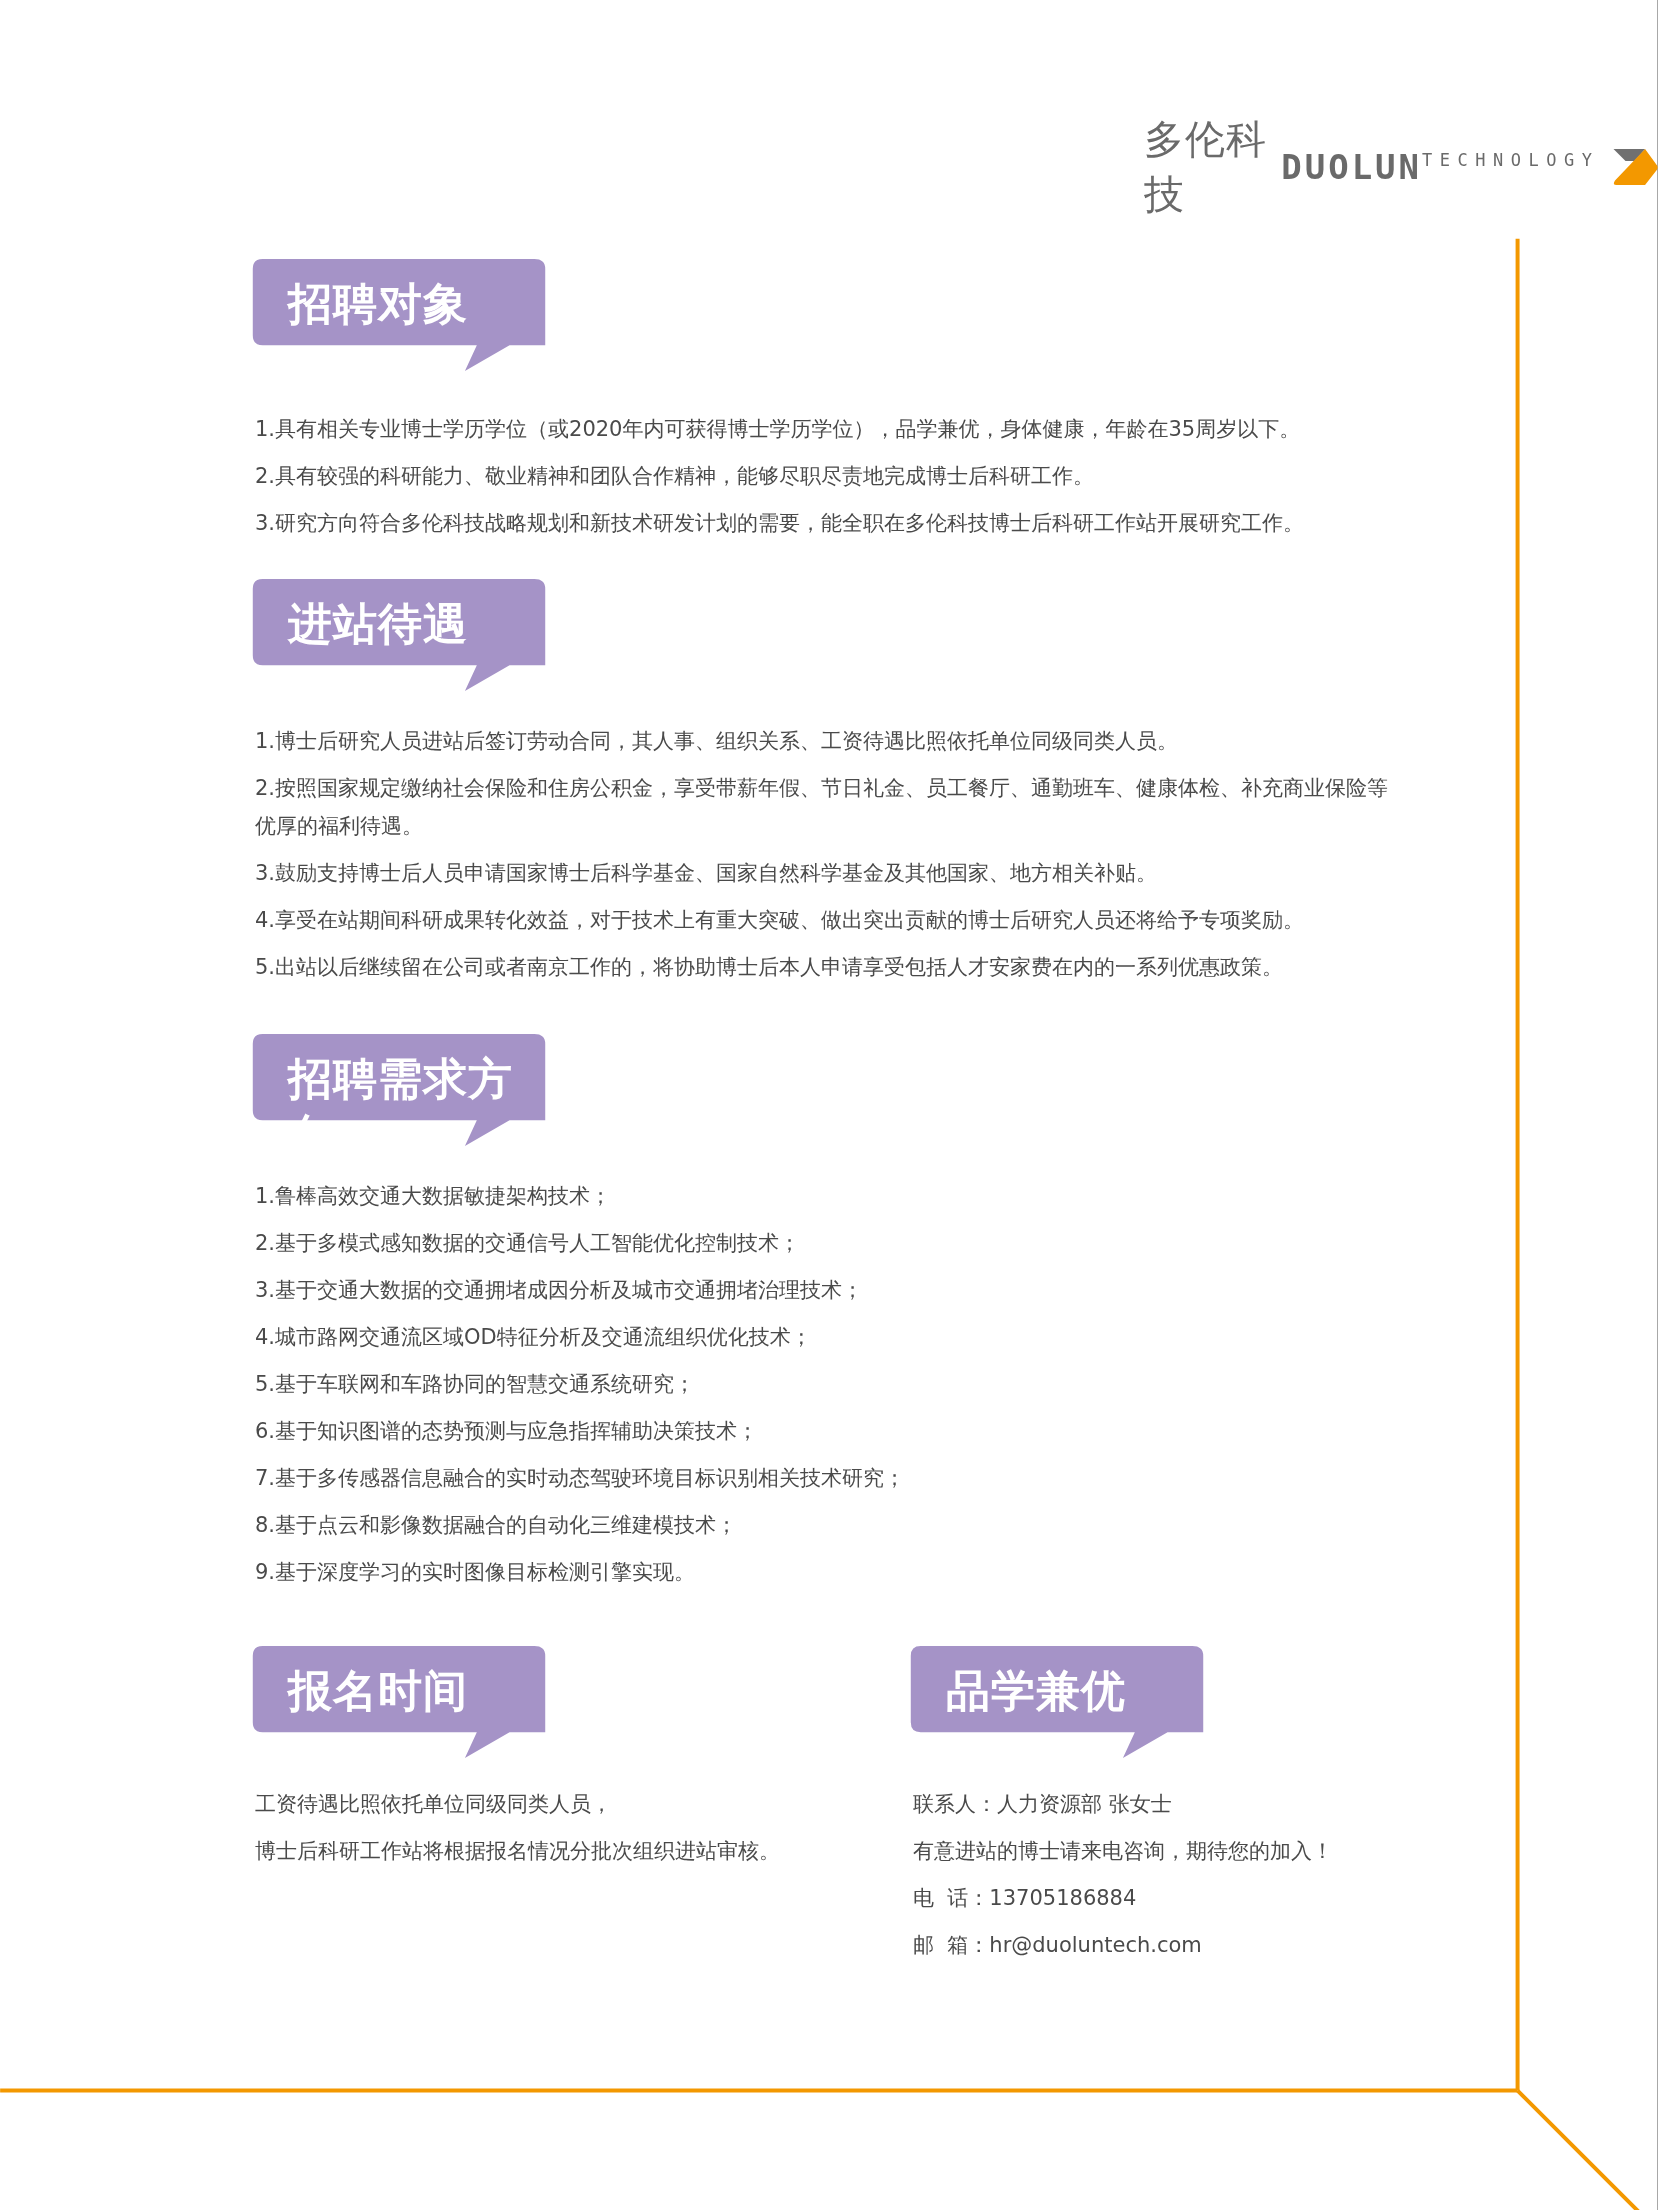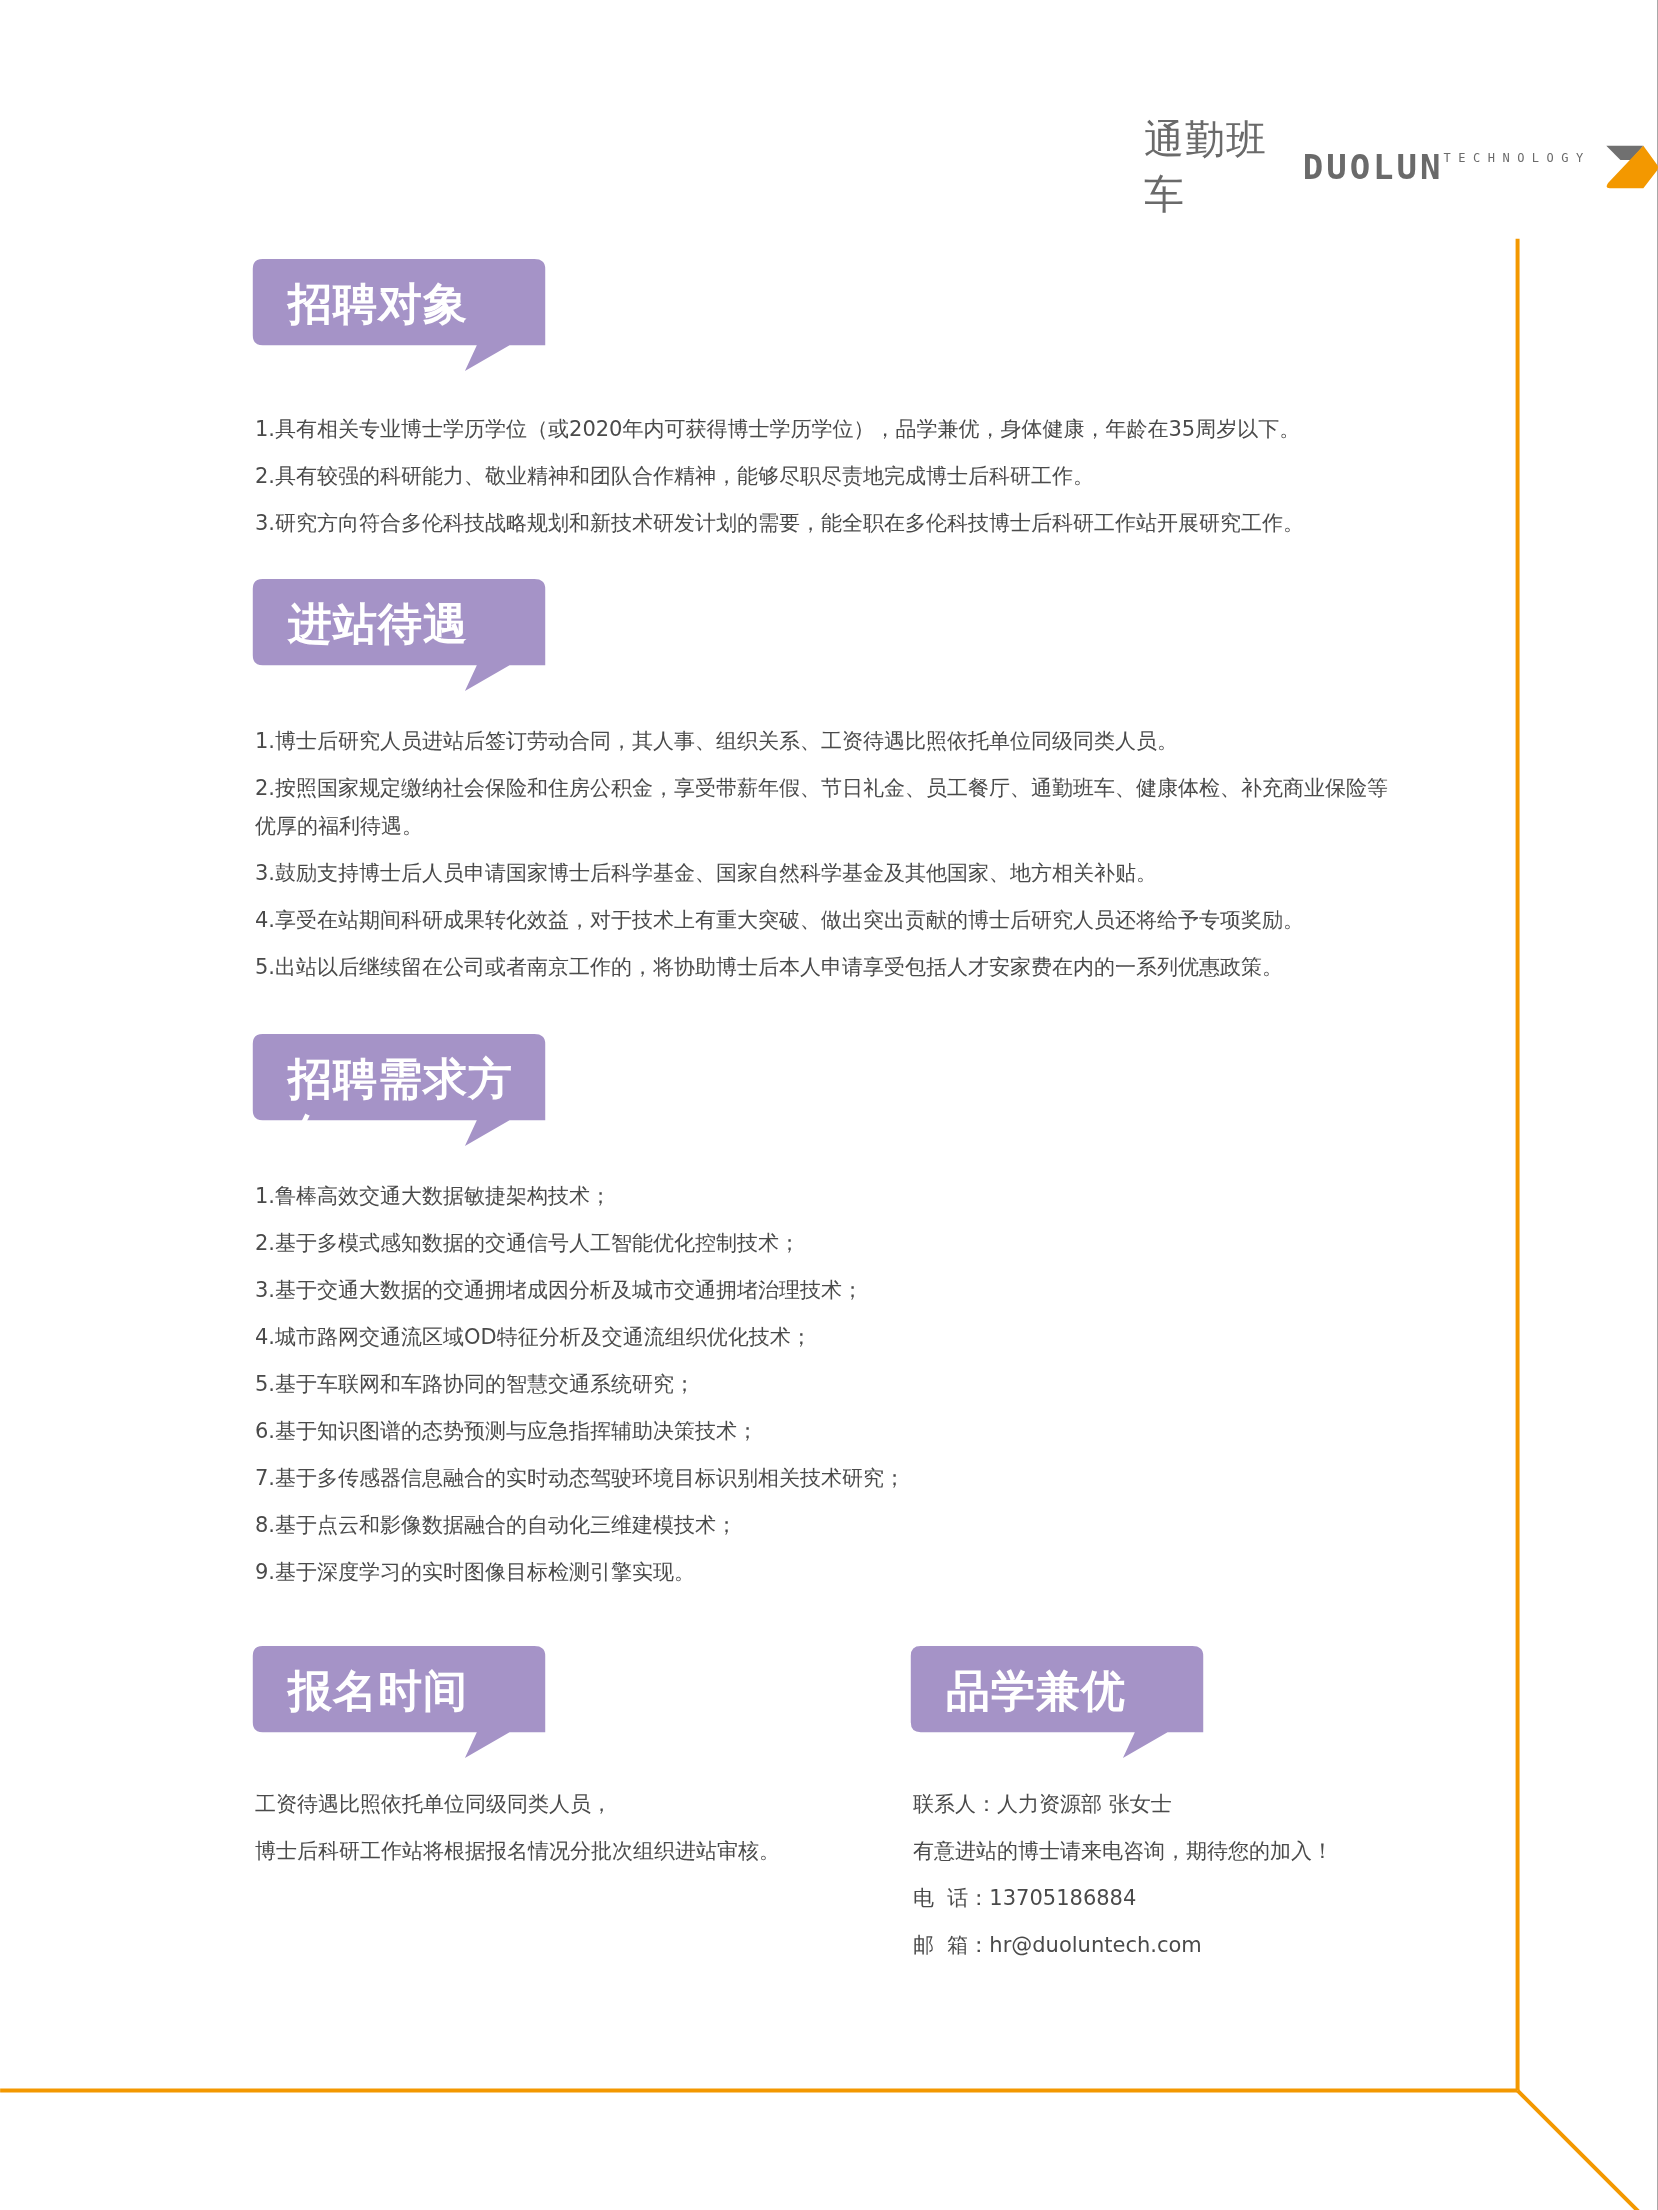--- a/index.html
+++ b/index.html
@@ -9,21 +9,21 @@
     font-family: "DejaVu Sans", "Liberation Sans", sans-serif;
     color: #4a4a4a;
   }
   .edge-line { position: absolute; top: 0; right: 0; width: 2px; height: 2211px; background: #a8a8a8; }
   .frame { position: absolute; left: 0; top: 0; width: 1659px; height: 2211px; pointer-events: none; }
 
   .logo { position: absolute; left: 1144px; top: 137px; height: 60px; display: flex; align-items: center; }
   .logo-cn { font-size: 40px; color: #6a6a6a; letter-spacing: 1px; font-weight: 300; }
   .logo-en { margin-left: 14px; display: flex; flex-direction: row; line-height: 1; }
   .logo-en .big { font-size: 34px; color: #6a6a6a; font-weight: bold; letter-spacing: 3px; font-family: "DejaVu Sans Mono", monospace; }
-  .logo-en .small { font-size: 12px; color: #6a6a6a; letter-spacing: 7.5px; margin-top: 2px; font-family: "DejaVu Sans Mono", monospace; }
+  .logo-en .small { font-size: 17px; color: #6a6a6a; letter-spacing: 7.5px; margin-top: 2px; font-family: "DejaVu Sans Mono", monospace; }
   .logo-mark { margin-left: 10px; width: 66px; height: 56px; }
 
   .label-box { position: absolute; width: 295px; height: 115px; }
   .label-box svg { position: absolute; left: 0; top: 0; }
   .label-text {
     position: absolute; left: 36px; top: 17px; height: 56px; line-height: 56px;
     color: #ffffff; font-size: 44px; font-weight: bold; letter-spacing: 1px;
     font-family: "DejaVu Sans", sans-serif;
   }
 
@@ -36,21 +36,21 @@
 
 <div class="edge-line"></div>
 
 <svg class="frame" width="1659" height="2211" viewBox="0 0 1667 2222">
   <line x1="1525" y1="240" x2="1525" y2="2101" stroke="#f39800" stroke-width="4"></line>
   <line x1="0" y1="2101" x2="1525" y2="2101" stroke="#f39800" stroke-width="4"></line>
   <line x1="1525" y1="2101" x2="1648" y2="2224" stroke="#f39800" stroke-width="4"></line>
 </svg>
 
 <div class="logo">
-  <span class="logo-cn">通勤班车</span>
+  <span class="logo-cn">多伦科技</span>
   <span class="logo-en">
     <span class="big">DUOLUN</span>
     <span class="small">TECHNOLOGY</span>
   </span>
   <svg class="logo-mark" viewBox="0 0 66 56">
     <path d="M6 4 L48 4 L34 20 L22 20 Z" fill="#707070"></path>
     <path d="M48 4 L64 26 Q66 30 62 34 L48 52 L10 52 Q4 52 8 46 Z" fill="#f39800"></path>
   </svg>
 </div>
 

